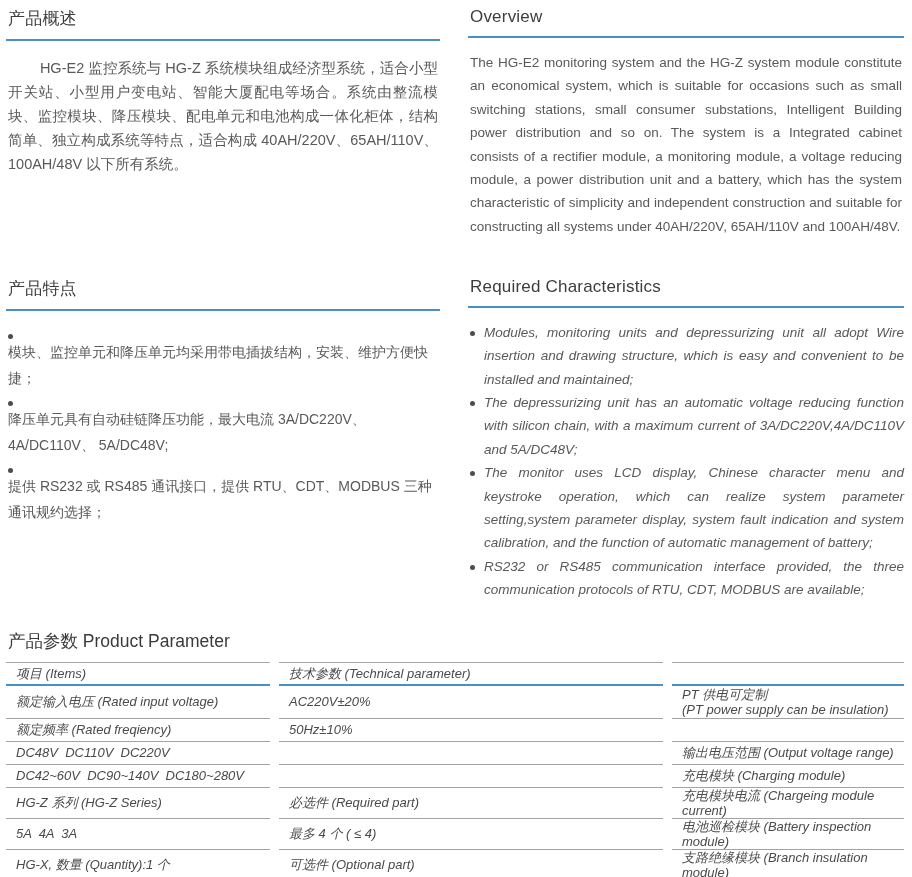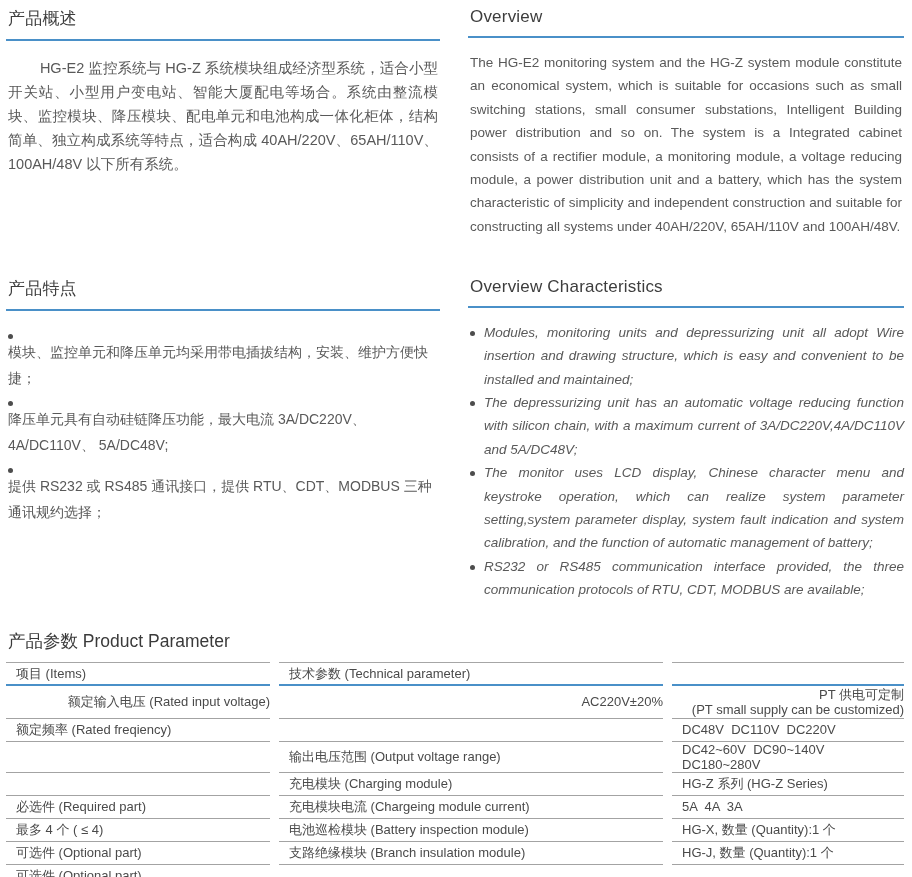--- a/index.html
+++ b/index.html
@@ -73,29 +73,29 @@
     display:flex;
     flex-direction:column;
     justify-content:center;
     padding-left:10px;
     border-bottom:1px solid #a3a3a3;
     min-height:22px;
     font-size:13px;
     color:#4a4a4a;
     white-space:pre-wrap;
   }
-  .cell .line{line-height:15px;}
+  .cell .line{line-height:15px;font-style:italic;}
   .cell .line:empty{display:none;}
   .hcell{
     border-top:1px solid #a6a6a6;
     border-bottom:2px solid #4a90c8;
     min-height:21px;
     color:#4a4a4a;
   }
-  .tall{min-height:32px;align-items:flex-end;}
+  .tall{min-height:32px;}
 </style>
 </head>
 <body>
 
 <div class="page">
 
   <div class="top-grid">
 
     <section>
       <div class="section-head">
@@ -126,21 +126,21 @@
           </li>
         <li>
             <span class="dot"></span>
             <span class="li-text">提供 RS232 或 RS485 通讯接口，提供 RTU、CDT、MODBUS 三种通讯规约选择；</span>
           </li>
       </ul>
     </section>
 
     <section>
       <div class="section-head">
-        <span class="title">Overview Characteristics</span>
+        <span class="title">Required Characteristics</span>
       </div>
       <ul class="feat feat-en">
         <li>
             <span class="dot"></span>
             <span class="li-text">Modules, monitoring units and depressurizing unit all adopt Wire insertion and drawing structure, which is easy and convenient to be installed and maintained;</span>
           </li>
         <li>
             <span class="dot"></span>
             <span class="li-text">The depressurizing unit has an automatic voltage reducing function with silicon chain, with a maximum current of 3A/DC220V,4A/DC110V and 5A/DC48V;</span>
           </li>
@@ -161,23 +161,24 @@
     <div class="params-title">产品参数 Product Parameter</div>
 
     <div class="ptable">
 
       <div class="cell hcell"><div class="line">项目 (Items)</div></div>
       <div class="cell hcell"><div class="line">技术参数 (Technical parameter)</div></div>
       <div class="cell hcell"></div>
 
       <div class="cell tall"><div class="line">额定输入电压 (Rated input voltage)</div></div>
       <div class="cell tall"><div class="line">AC220V±20%</div></div>
-      <div class="cell tall"><div class="line">PT 供电可定制</div><div class="line">(PT small supply can be customized)</div></div>
+      <div class="cell tall"><div class="line">PT 供电可定制</div><div class="line">(PT power supply can be insulation)</div></div>
 
       <div class="cell"><div class="line">额定频率 (Rated freqiency)</div></div>
+      <div class="cell"><div class="line">50Hz±10%</div></div>
       <div class="cell"></div>
 
       <div class="cell"><div class="line">DC48V  DC110V  DC220V</div></div>
       <div class="cell"></div>
 
       <div class="cell"><div class="line">输出电压范围 (Output voltage range)</div></div>
       <div class="cell"><div class="line">DC42~60V  DC90~140V  DC180~280V</div></div>
       <div class="cell"></div>
 
       <div class="cell"><div class="line">充电模块 (Charging module)</div></div>

